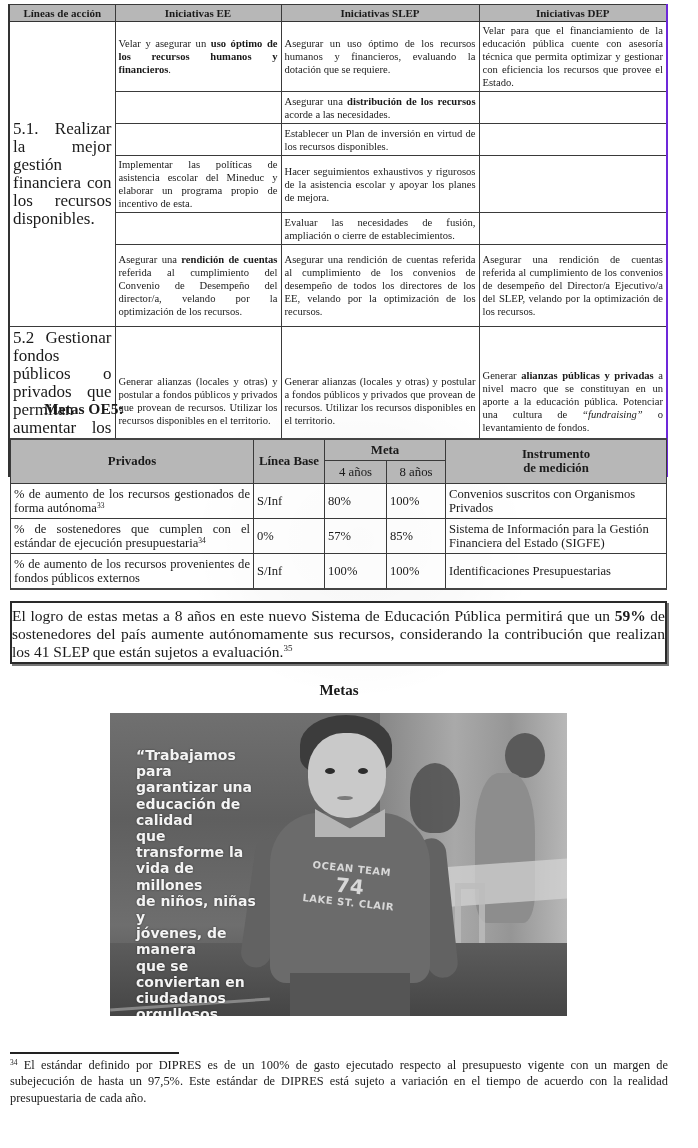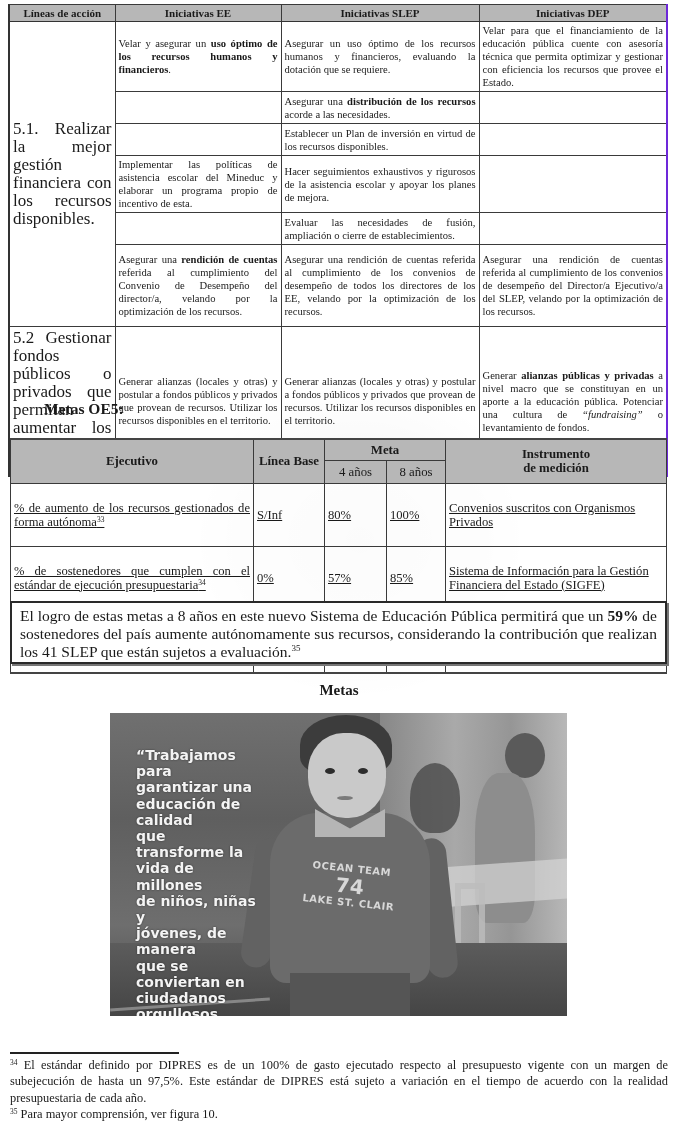--- a/index.html
+++ b/index.html
@@ -24,28 +24,28 @@
   .t1 .outer-left { border-left: 2px solid #333; }
   .t1 .outer-right { border-right: 2px solid #6d28d9; }
 
   
   .h-metas { position: absolute; left: 44px; top: 400px; font-size: 15.5px; font-weight: bold; }
 
   
   .t2 { position: absolute; left: 10px; top: 438px; width: 656px; border-collapse: collapse; table-layout: fixed; font-size: 12.6px; line-height: 14px; }
   .t2 th, .t2 td { border: 1px solid #3a3a3a; vertical-align: middle; }
   .t2 th { background: #b7b7b7; font-weight: bold; text-align: center; font-size: 12.8px; }
-  .t2 td { padding: 17px 3px; background: rgba(255,255,255,0.6); text-decoration: underline; }
+  .t2 td { padding: 3px 3px; background: rgba(255,255,255,0.6); }
   .t2 td.ind { text-align: justify; }
   .t2 .c-ind { width: 243px; } .t2 .c-lb { width: 71px; } .t2 .c-4 { width: 62px; } .t2 .c-8 { width: 59px; } .t2 .c-ins { width: 221px; }
   .t2 sup { font-size: 7.5px; vertical-align: 4px; line-height: 0; }
 
   
   .callout { position: absolute; left: 10px; top: 601px; width: 657px; height: 63px; border: 2px solid #2a2a2a;
-    box-shadow: 2px 2px 0 #777; padding: 4px 8px; font-size: 15.5px; line-height: 18px; text-align: justify; background: #fff; }
+    box-shadow: 2px 2px 0 #777; padding: 4px 0; font-size: 15.5px; line-height: 18px; text-align: justify; background: #fff; }
   .callout b { font-weight: bold; }
   .callout sup { font-size: 9px; vertical-align: 6px; line-height: 0; }
 
   .fig-title { position: absolute; left: 0; width: 678px; top: 682px; text-align: center; font-size: 15px; font-weight: bold; }
 
   
   .photo { position: absolute; left: 110px; top: 713px; width: 457px; height: 303px; overflow: hidden;
     background: linear-gradient(180deg, #707070 0%, #5f5f5f 35%, #6e6e6e 70%, #4a4a4a 100%); }
   .photo .bg-right { position: absolute; left: 270px; top: 0; width: 187px; height: 303px;
     background: linear-gradient(90deg, #8a8a8a 0%, #b0b0b0 40%, #9a9a9a 70%, #c0c0c0 100%); opacity: .9; }
@@ -141,21 +141,21 @@
 <table class="t2">
   <colgroup>
     <col class="c-ind">
       <col class="c-lb">
       <col class="c-4">
       <col class="c-8">
       <col class="c-ins">
   </colgroup>
   <thead>
     <tr style="height:21px; border-top:2px solid #444">
-      <th rowspan="2">Ejecutivo</th>
+      <th rowspan="2">Privados</th>
       <th rowspan="2">Línea Base</th>
       <th colspan="2">Meta</th>
       <th rowspan="2">
         <div>Instrumento</div>
         <div>de medición</div>
       </th>
     </tr>
     <tr style="height:23px">
       <th style="font-weight:normal">4 años</th>
       <th style="font-weight:normal">8 años</th>
@@ -228,14 +228,13 @@
 de haber desarrollado
 su potencia en la
 Educación Pública”
 (Taller DEP -
 noviembre 2019)</div>
 </div>
 
 <div class="fn-rule"></div>
 <div class="footnotes">
   <p><sup>34</sup><span> El estándar definido por DIPRES es de un 100% de gasto ejecutado respecto al presupuesto vigente con un margen de subejecución de hasta un 97,5%. Este estándar de DIPRES está sujeto a variación en el tiempo de acuerdo con la realidad presupuestaria de cada año.</span></p>
-  <p><sup>35</sup><span> Para mayor comprensión, ver figura 10.</span></p>
 </div>
 
 </body></html>

